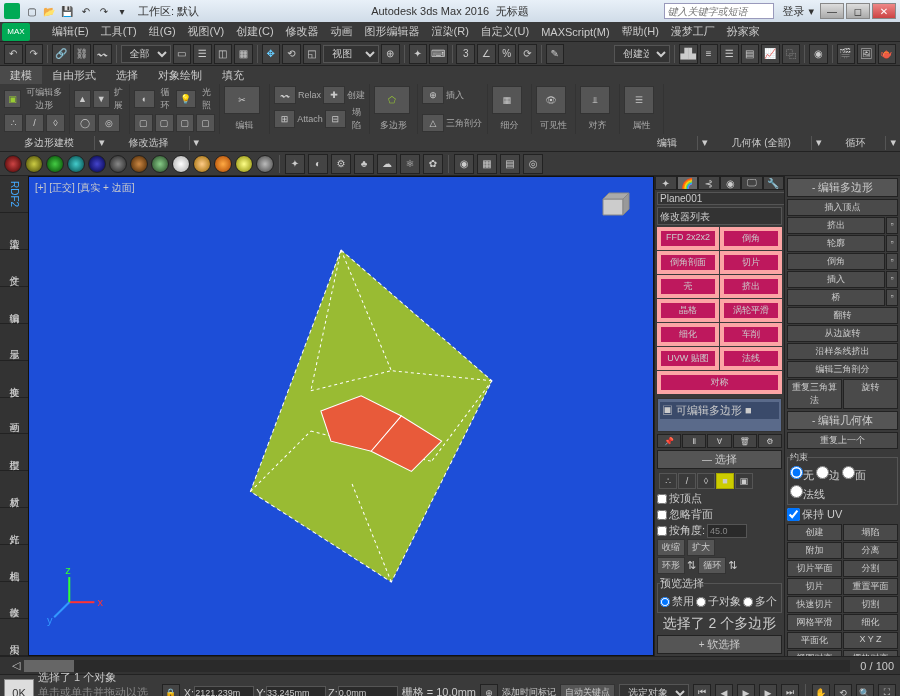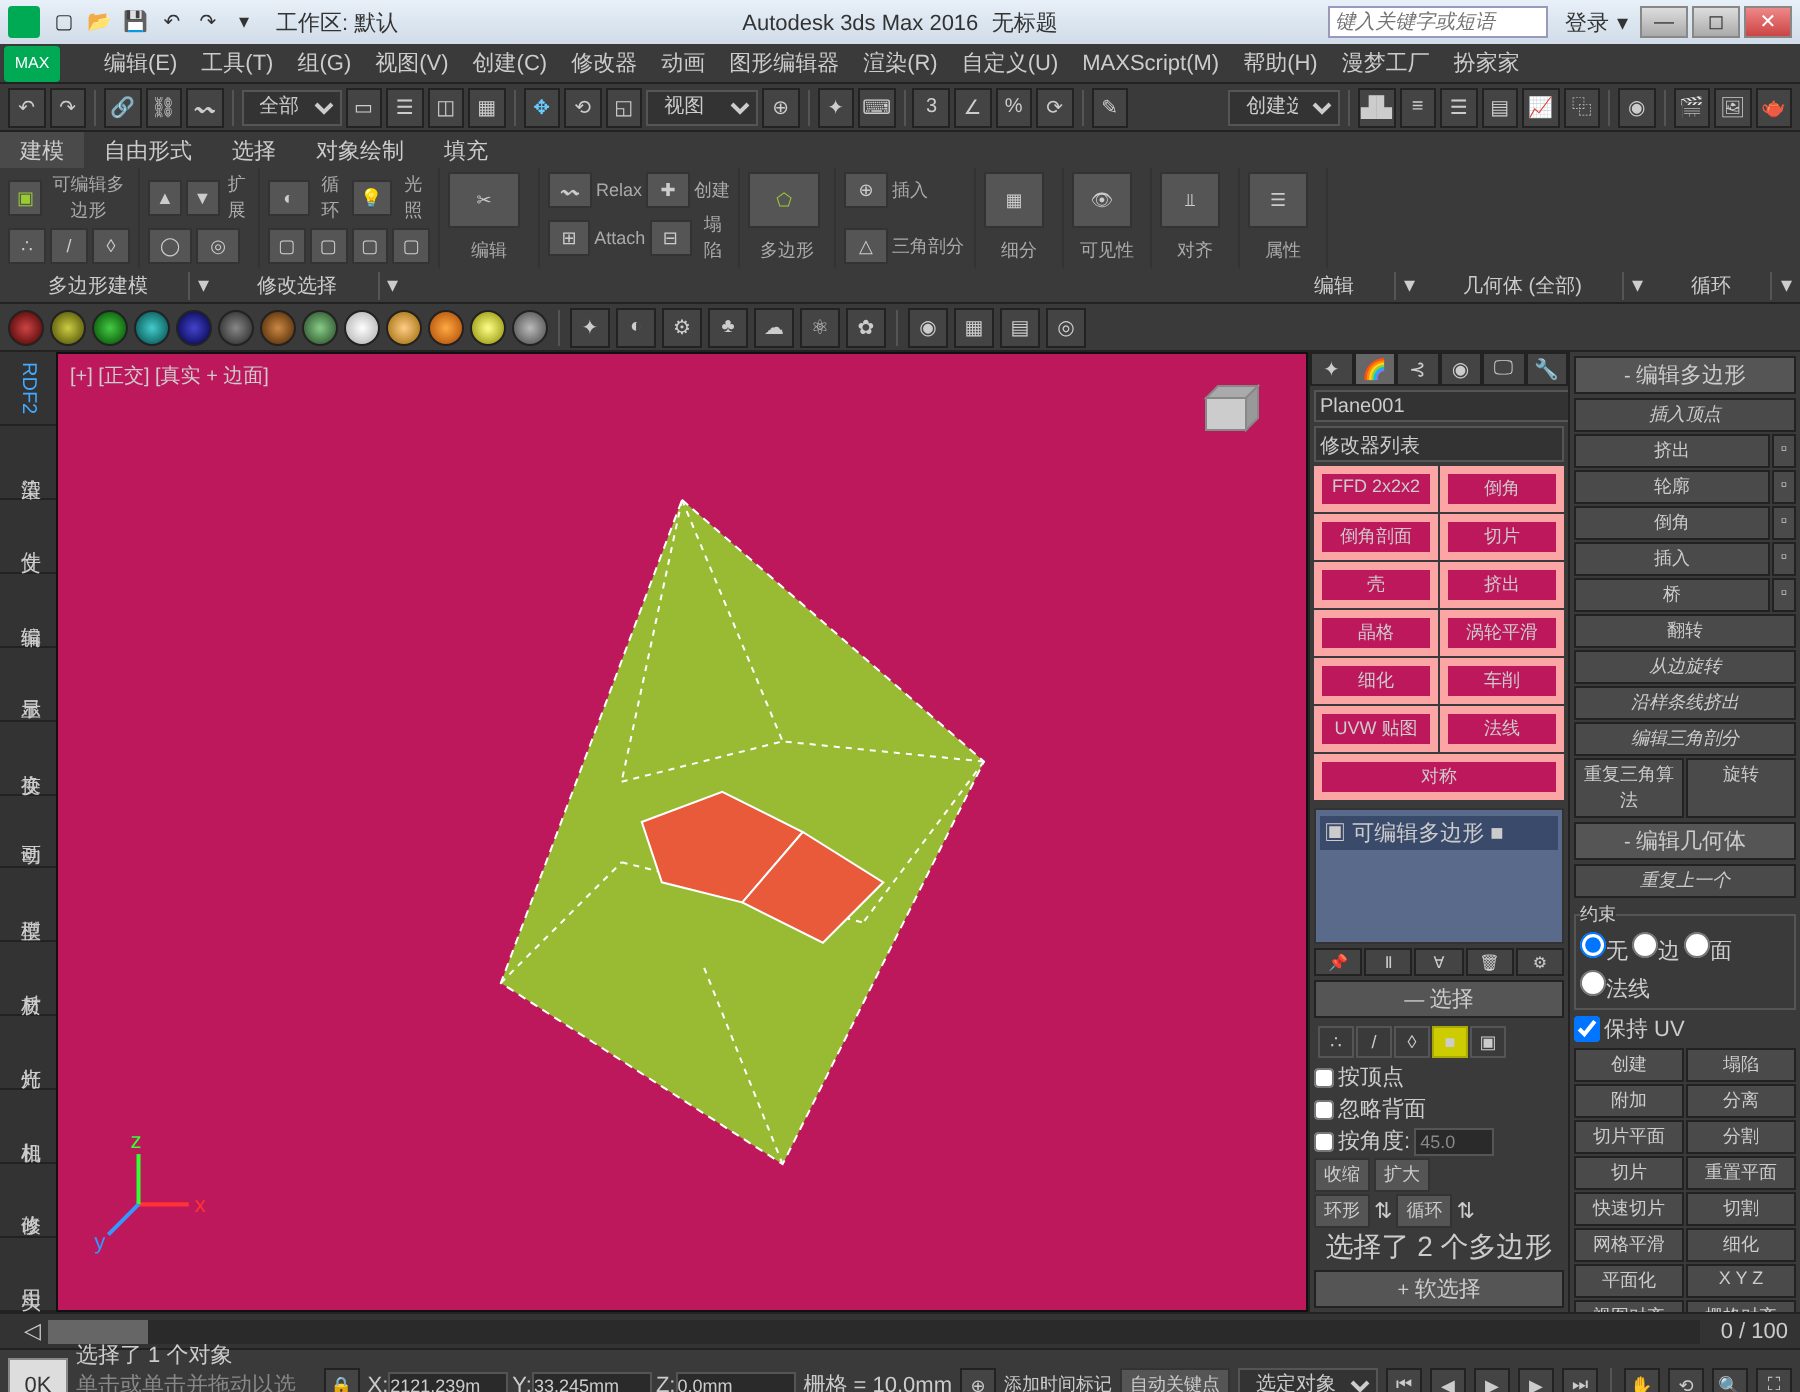--- a/index.html
+++ b/index.html
@@ -31,21 +31,21 @@
 .rbtn { width:22px; height:18px; background:#555; border:1px solid #333; display:inline-flex; align-items:center; justify-content:center; cursor:pointer; font-size:9px; }
 .rlbl { font-size:9px; text-align:center; color:#aaa; }
 .ribbon-wrap { display:flex; flex-direction:column; height:68px; }
 .cat-row { height:18px; background:#3a3a3a; display:flex; align-items:center; padding:0 4px; gap:4px; border-bottom:1px solid #222; }
 .cat-lbl { font-size:10px; padding:0 20px; border-right:1px solid #555; }
 .matbar { height:24px; background:#3a3a3a; display:flex; align-items:center; padding:2px 4px; gap:3px; border-bottom:1px solid #222; }
 .matball { width:18px; height:18px; border-radius:50%; border:1px solid #222; }
 .main { display:flex; height:480px; }
 .lefttabs { width:28px; background:#333; display:flex; flex-direction:column; }
 .lefttabs .lt { width:28px; height:40px; writing-mode:vertical-lr; display:flex; align-items:center; justify-content:center; font-size:10px; cursor:pointer; border-bottom:1px solid #222; }
-.viewport { flex:1; background:#be185d; position:relative; border:1px solid #111; }
+.viewport { flex:1; background:#1d4ed8; position:relative; border:1px solid #111; }
 .vplabel { position:absolute; top:4px; left:6px; font-size:10px; color:#ccc; }
 .vpcube { position:absolute; top:10px; right:20px; width:40px; height:40px; }
 .vpsvg { width:100%; height:100%; }
 .cmdpanel { width:130px; background:#3a3a3a; border-left:1px solid #222; display:flex; flex-direction:column; }
 .cmdtabs { height:20px; display:flex; background:#444; }
 .cmdtabs span { flex:1; display:flex; align-items:center; justify-content:center; border:1px solid #222; cursor:pointer; font-size:10px; }
 .objname { height:18px; display:flex; margin:2px; }
 .objname input { flex:1; background:#333; border:1px solid #555; color:#ccc; font-size:10px; padding:0 2px; }
 .objname .clr { width:16px; background:#9b3; border:1px solid #555; }
 .modlist { height:18px; background:#333; border:1px solid #555; margin:0 2px; font-size:10px; padding:2px; }
@@ -58,21 +58,21 @@
 .rollbody .row { display:flex; align-items:center; gap:2px; margin:1px 0; }
 .rollbody label { display:flex; align-items:center; gap:2px; }
 .rollbody input[type=checkbox],.rollbody input[type=radio]{ width:10px; height:10px; }
 .spin { width:40px; height:14px; background:#2a2a2a; border:1px solid #555; color:#888; font-size:9px; padding:0 2px; }
 .minibtn { padding:1px 4px; background:#555; border:1px solid #333; font-size:9px; cursor:pointer; }
 .farpanel { width:116px; background:#3a3a3a; border-left:1px solid #222; overflow:hidden; font-size:10px; }
 .farpanel .sec { margin:2px; }
 .farpanel .sechead { background:#555; text-align:center; padding:1px; border:1px solid #222; cursor:pointer; font-size:10px;}
 .farpanel .gridbtns { display:flex; flex-wrap:wrap; gap:1px; margin-top:2px; }
 .farpanel .gb { flex:1 0 48%; background:#4a4a4a; border:1px solid #222; text-align:center; padding:1px; font-size:9px; cursor:pointer; }
-.farpanel .gbw { flex:1 0 98%;font-style:italic; }
+.farpanel .gbw { flex:1 0 98%; }
 .farpanel fieldset { border:1px solid #555; margin:2px 0; padding:2px; }
 .farpanel legend { font-size:9px; }
 .timeline { height:18px; background:#333; display:flex; align-items:center; border-top:1px solid #222; }
 .timeline .tslider { flex:1; height:12px; background:#2a2a2a; margin:0 4px; position:relative; }
 .timeline .thandle { position:absolute; left:0; width:50px; height:12px; background:#666; }
 .status { height:36px; background:#3a3a3a; border-top:1px solid #222; display:flex; align-items:center; padding:2px 4px; gap:4px; font-size:10px; }
 .status .okbtn { width:30px; height:28px; background:#ddd; color:#333; display:flex; align-items:center; justify-content:center; border:1px solid #888; }
 .status .sleft { flex:1; }
 .status .coord { display:flex; gap:2px; }
 .status .coord span { display:flex; align-items:center; }
@@ -448,20 +448,37 @@
       <div class="row">
           <span class="minibtn">收缩</span>
           <span class="minibtn">扩大</span>
         </div>
       <div class="row">
           <span class="minibtn">环形</span>
           <span>⇅</span>
           <span class="minibtn">循环</span>
           <span>⇅</span>
         </div>
+      <fieldset style="border:1px solid #555;margin:2px 0;padding:2px;">
+        <legend>预览选择</legend>
+        <div class="row" style="font-size:9px;">
+          <label>
+              <input type="radio" checked="" style="">
+              <span>禁用</span>
+            </label>
+          <label>
+              <input type="radio" style="">
+              <span>子对象</span>
+            </label>
+          <label>
+              <input type="radio" style="">
+              <span>多个</span>
+            </label>
+        </div>
+      </fieldset>
       <div style="text-align:center;font-size:14px;">选择了 2 个多边形</div>
     </div>
     <div class="rollhead">+ <span>软选择</span></div>
   </div>
 
   <div class="farpanel">
     <div class="sec">
       <div class="sechead">- <span>编辑多边形</span></div>
       <div class="gridbtns">
         <span class="gb gbw">插入顶点</span>

